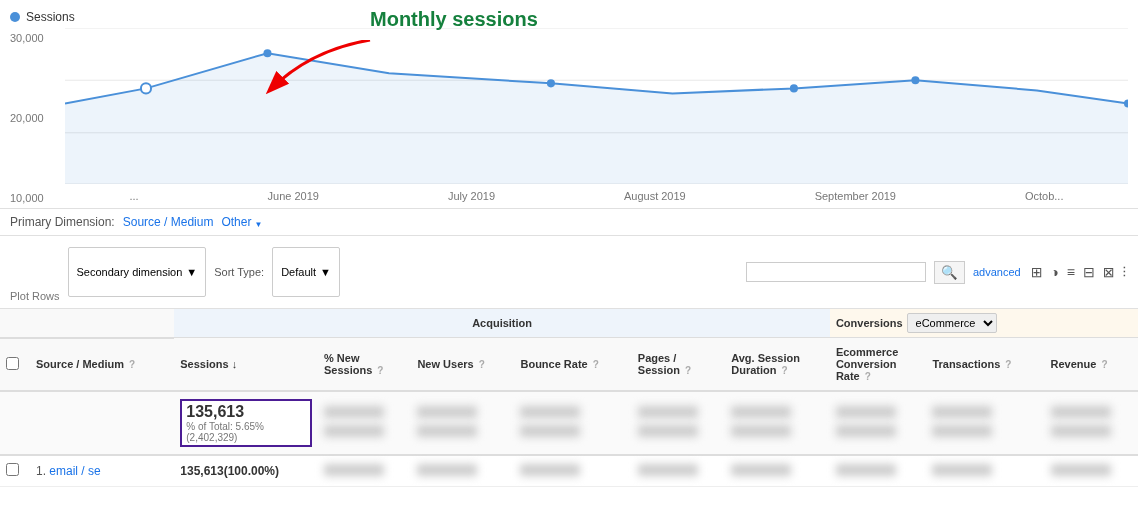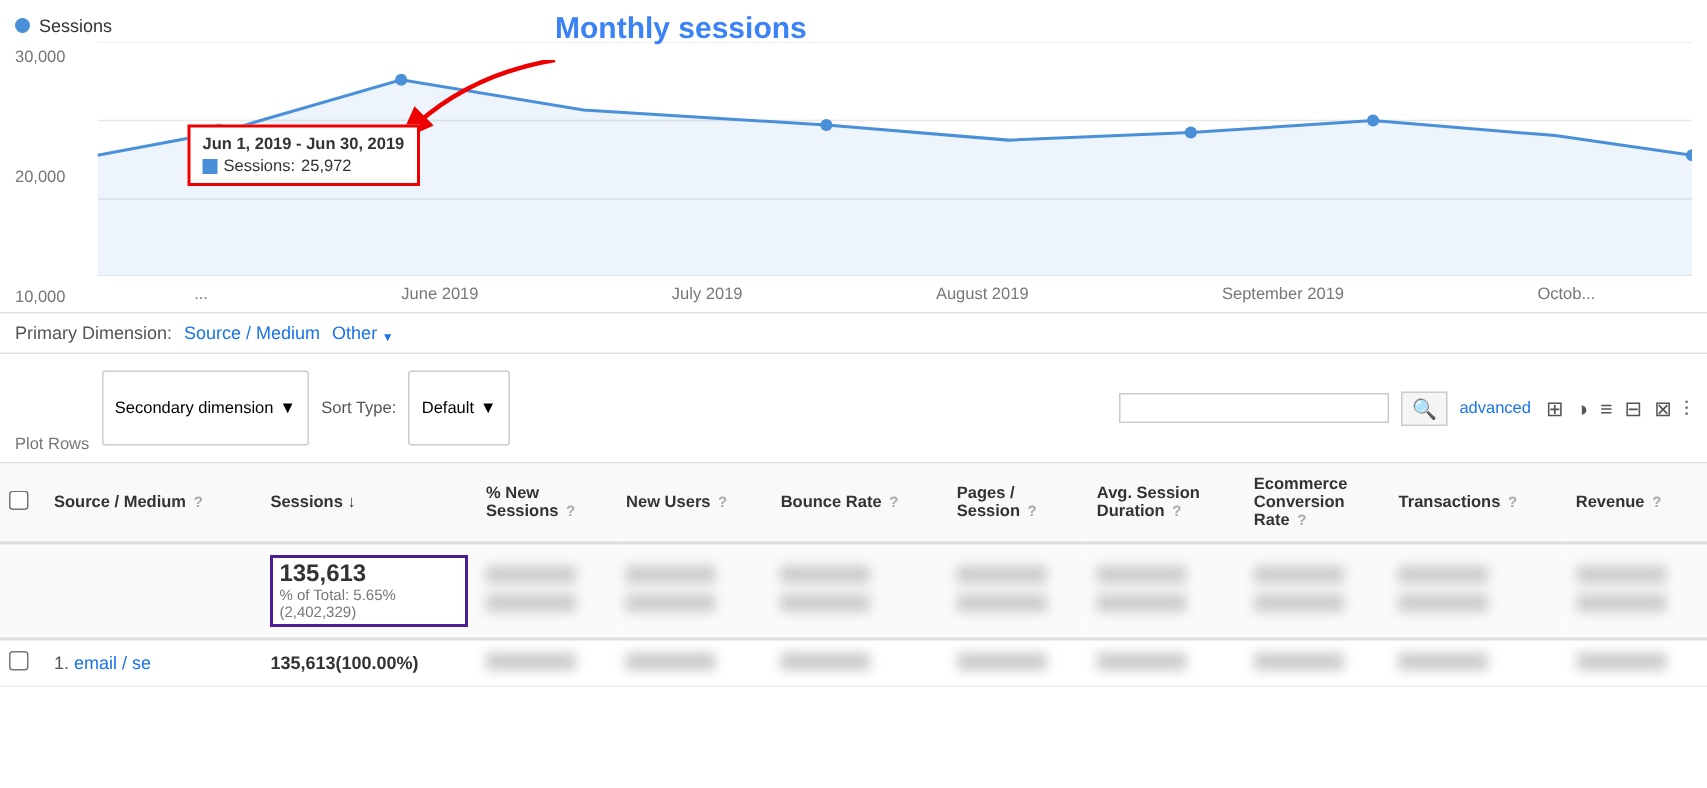--- a/index.html
+++ b/index.html
@@ -64,21 +64,21 @@
     .col-conversions { background: #fef8ed; }
 
     
     .conversions-dropdown { display: flex; align-items: center; gap: 4px; }
     .ecommerce-select { font-size: 11px; border: 1px solid #ccc; padding: 2px 4px; border-radius: 2px; }
 
     .source-medium-link { color: #1a73e8; cursor: pointer; }
 
     
     .annotation-wrapper { position: relative; }
-    .red-arrow-label { color: #3b82f6; font-weight: bold; font-size: 20px; white-space: nowrap; }
+    .red-arrow-label { color: #15803d; font-weight: bold; font-size: 20px; white-space: nowrap; }
   </style>
 </head>
 <body>
 
 <div class="annotation-wrapper" style="position:relative;">
 
   <div class="chart-area">
     <div class="chart-legend">
       <div class="legend-dot"></div>
       <span>Sessions</span>
@@ -107,28 +107,20 @@
           <circle cx="200" cy="25" r="4" fill="#4a90d9"></circle>
           <circle cx="480" cy="55" r="4" fill="#4a90d9"></circle>
           <circle cx="720" cy="60" r="4" fill="#4a90d9"></circle>
           <circle cx="840" cy="52" r="4" fill="#4a90d9"></circle>
           <circle cx="1050" cy="75" r="4" fill="#4a90d9"></circle>
 
           <circle cx="80" cy="60" r="5" fill="#fff" stroke="#4a90d9" stroke-width="2"></circle>
         </svg>
 
         
-        <div class="tooltip-box">
-          <div class="tooltip-date">Jun 1, 2019 - Jun 30, 2019</div>
-          <div class="tooltip-value">
-            <div class="tooltip-color-box"></div>
-            <span>Sessions:</span>
-            <span>25,972</span>
-          </div>
-        </div>
       </div>
 
       <div class="chart-x-labels">
         <span>...</span>
         <span>June 2019</span>
         <span>July 2019</span>
         <span>August 2019</span>
         <span>September 2019</span>
         <span>Octob...</span>
       </div>
@@ -180,20 +172,32 @@
       <span class="view-icon">⊟</span>
       <span class="view-icon">⊠</span>
       <span class="view-icon">⫶</span>
     </div>
   </div>
 
   <div class="table-wrapper">
     <table>
       <thead>
         <tr>
+          <th class="checkbox-col" colspan="2"></th>
+          <th colspan="6" class="col-group-header col-acquisition">Acquisition</th>
+          <th colspan="3" class="col-group-header col-conversions">
+            <div class="conversions-dropdown">
+              <span>Conversions</span>
+              <select class="ecommerce-select">
+                <option>eCommerce</option>
+              </select>
+            </div>
+          </th>
+        </tr>
+        <tr>
           <th class="checkbox-col">
             <input type="checkbox" style="">
           </th>
           <th class="sortable">
             <span>Source / Medium</span>
             <span class="help-icon">?</span>
           </th>
           <th class="sortable">
             <span>Sessions</span>
             <span>↓</span>

